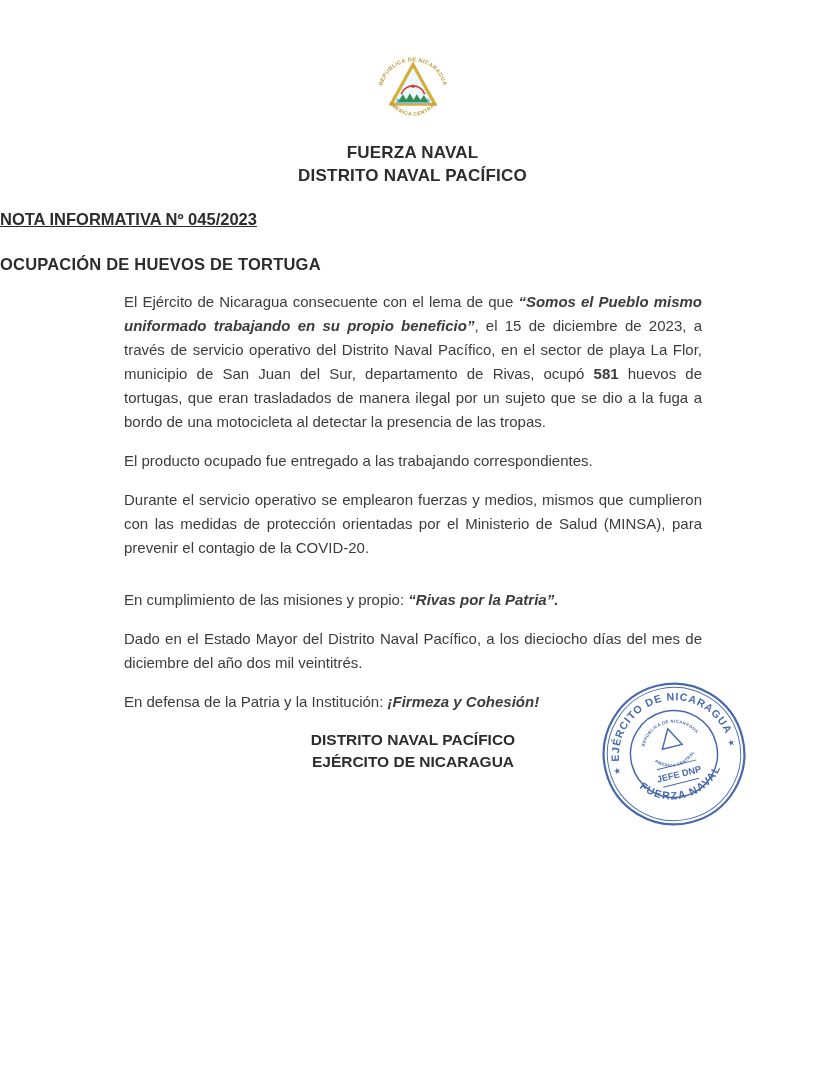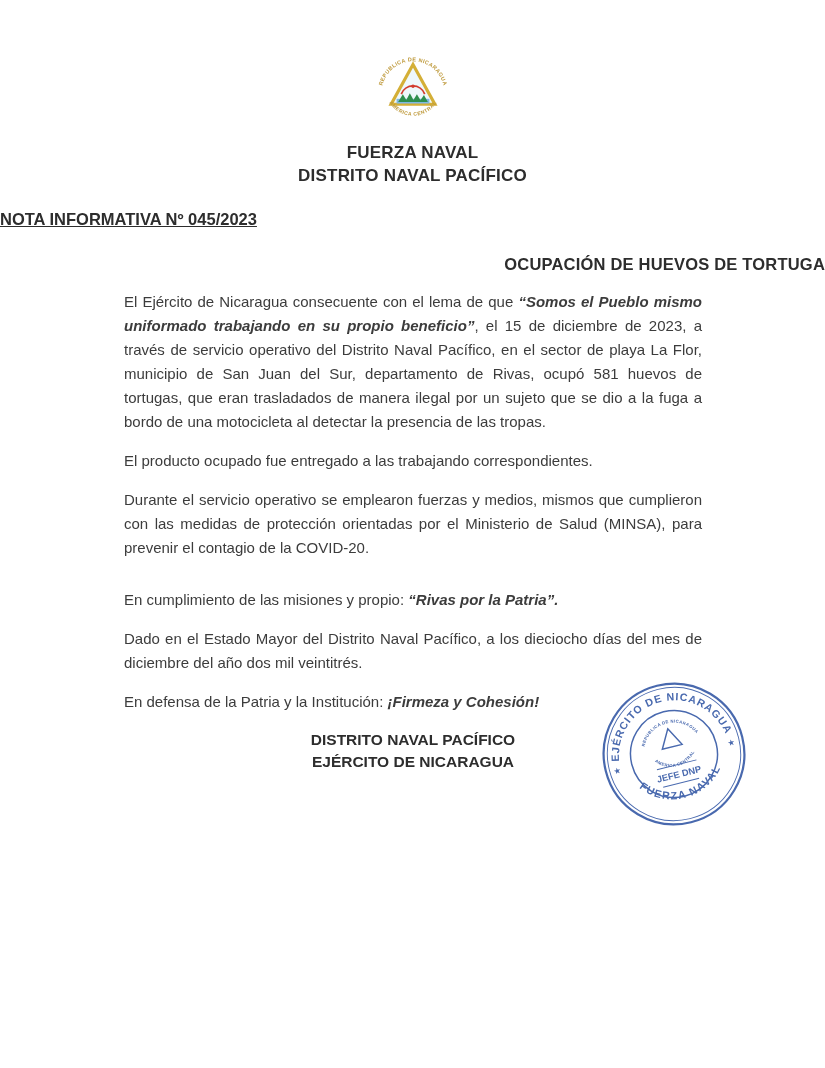--- a/index.html
+++ b/index.html
@@ -8,29 +8,29 @@
 
   .crest{position:absolute;top:50px;left:50%;transform:translateX(-50%);}
 
   .org-title{position:absolute;top:142px;left:0;width:100%;text-align:center;
     font-weight:bold;font-size:17px;color:#2d2d2d;line-height:1.35;letter-spacing:.2px;}
 
   .note-number{position:absolute;top:210px;left:0;width:100%;
     font-weight:bold;font-size:16.5px;color:#2d2d2d;}
   .note-number span{text-decoration:underline;}
 
-  .subject{position:absolute;top:255px;left:0;width:100%;text-align:right;
+  .subject{position:absolute;top:255px;left:0;width:100%;text-align:left;
     font-weight:bold;font-size:16.5px;color:#2d2d2d;letter-spacing:.2px;}
 
   .content{position:absolute;top:290px;left:124px;width:578px;
     font-size:15px;color:#3c3c3c;text-align:justify;line-height:1.6;}
   .content p{margin:0 0 15px 0;}
   .content p.gap-top{margin-top:28px;}
   .content p.gap-top2{margin-top:10px;}
-  .b{font-weight:normal;}
+  .b{font-weight:bold;}
   .bi{font-weight:bold;font-style:italic;}
 
   .signature{margin-top:14px;text-align:center;font-weight:bold;font-size:15.5px;
     color:#2d2d2d;line-height:1.45;}
 
   .seal{position:absolute;left:600px;top:680px;width:148px;height:148px;
     transform:rotate(-14deg);opacity:.92;}
 </style>
 </head>
 <body>

